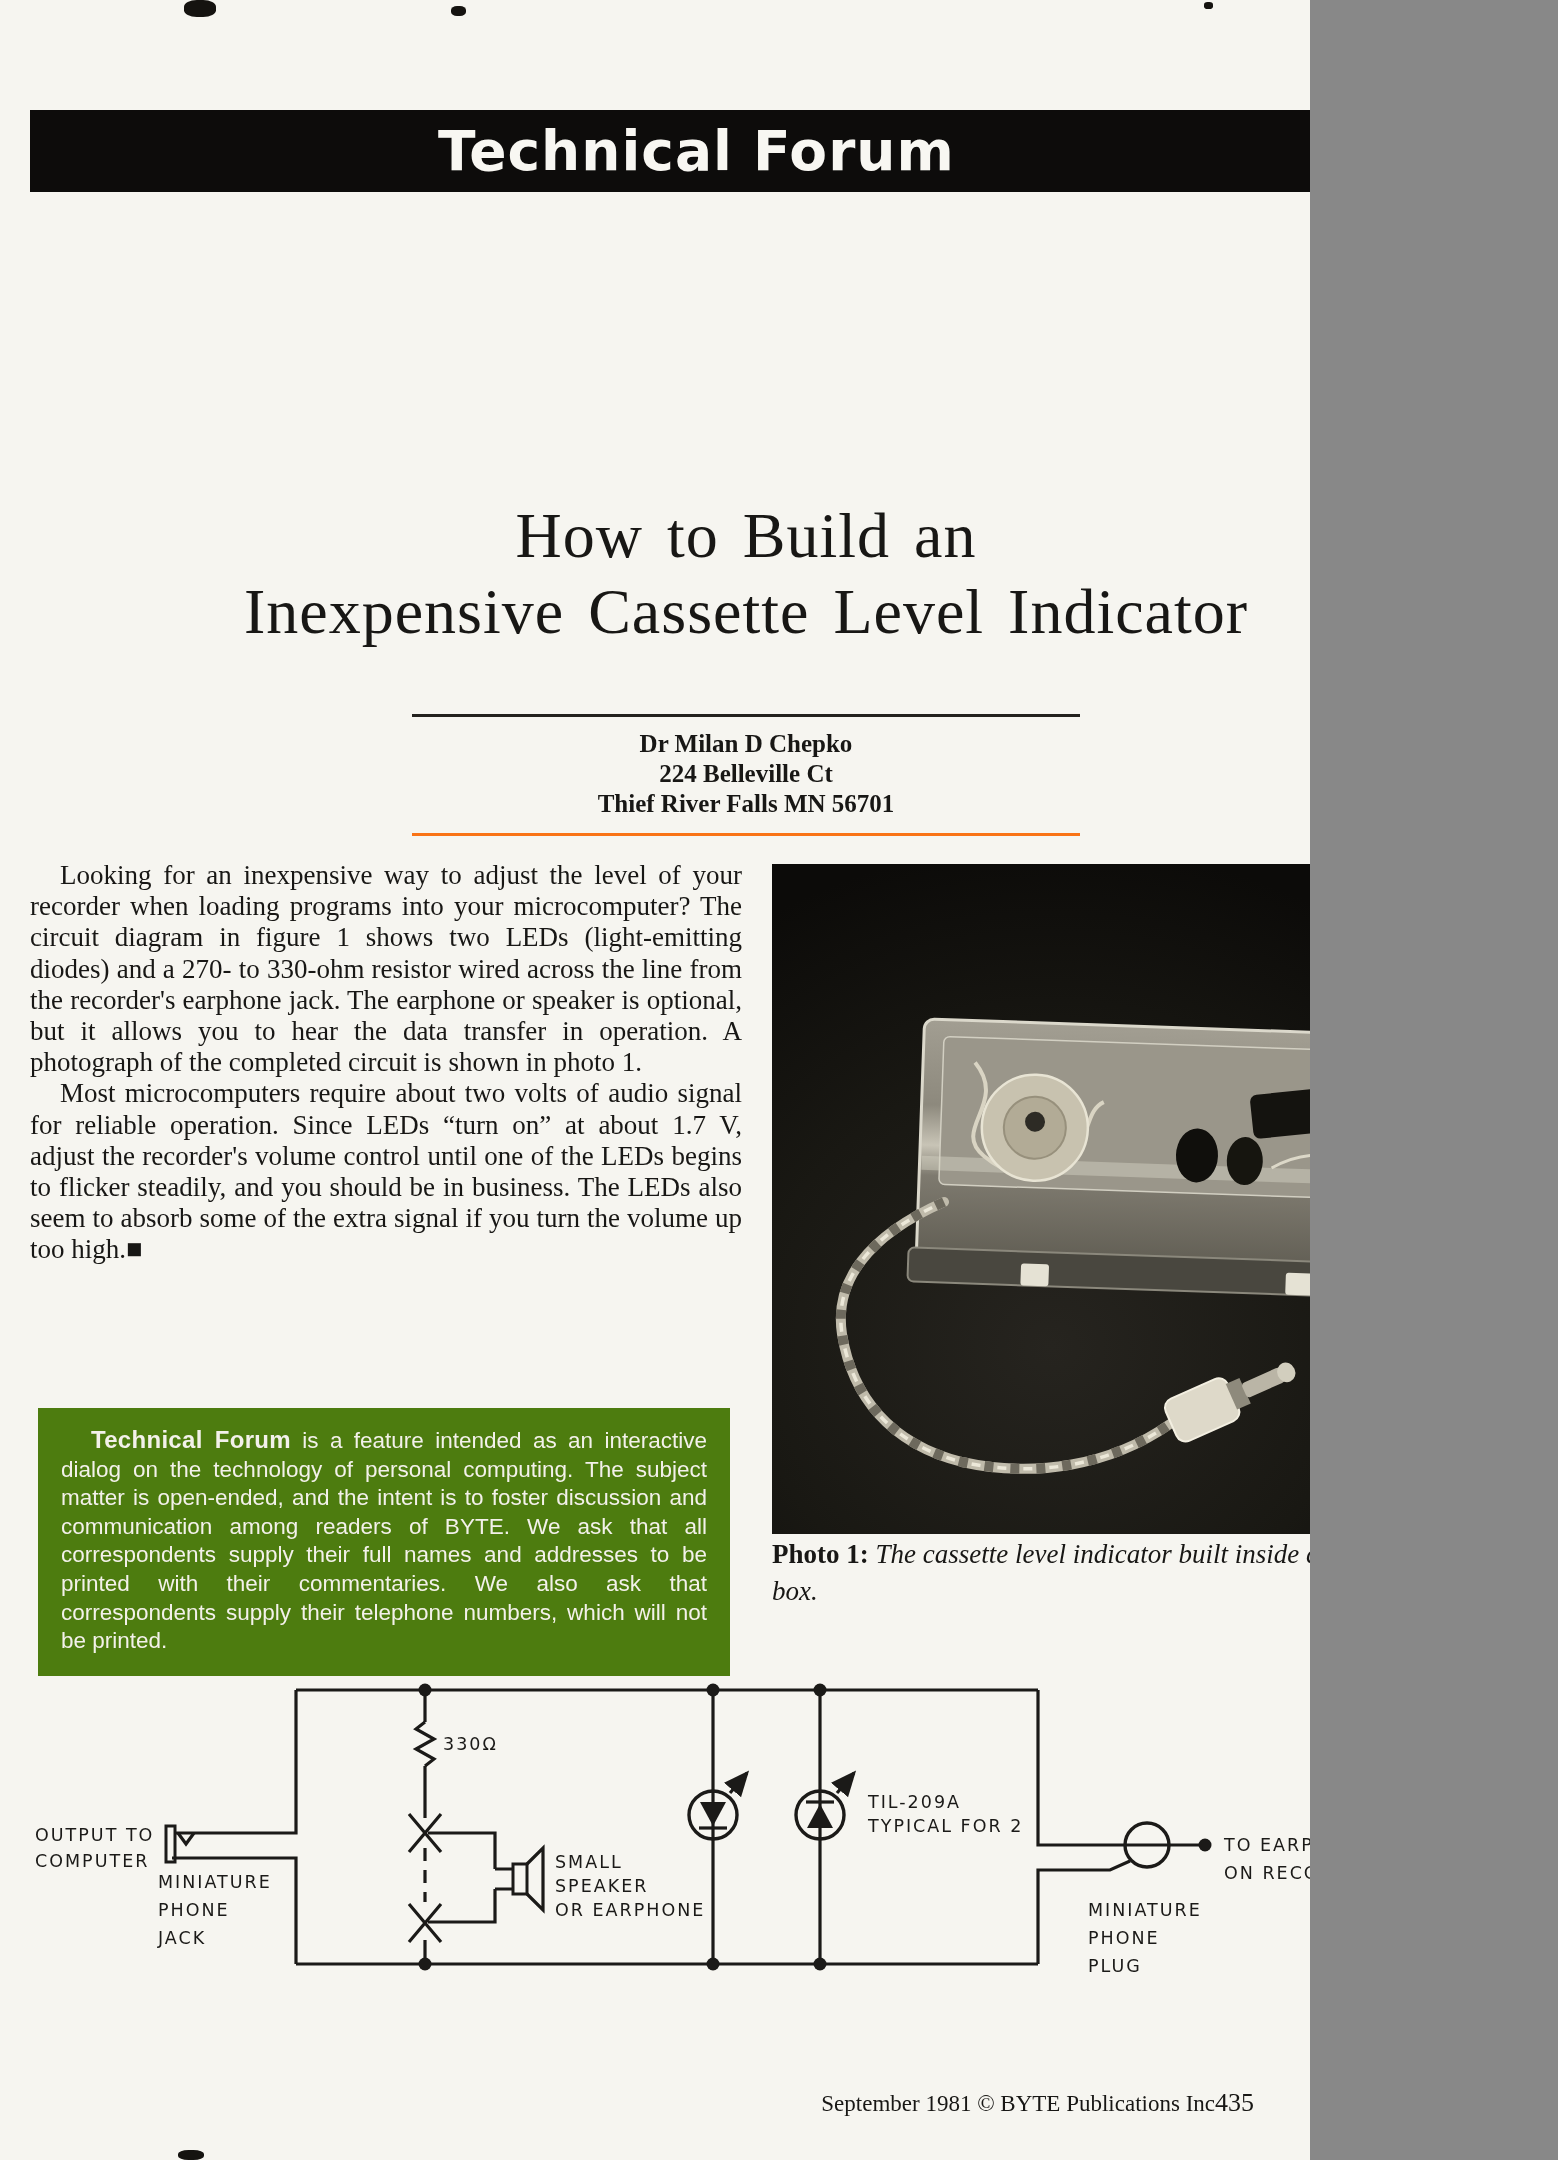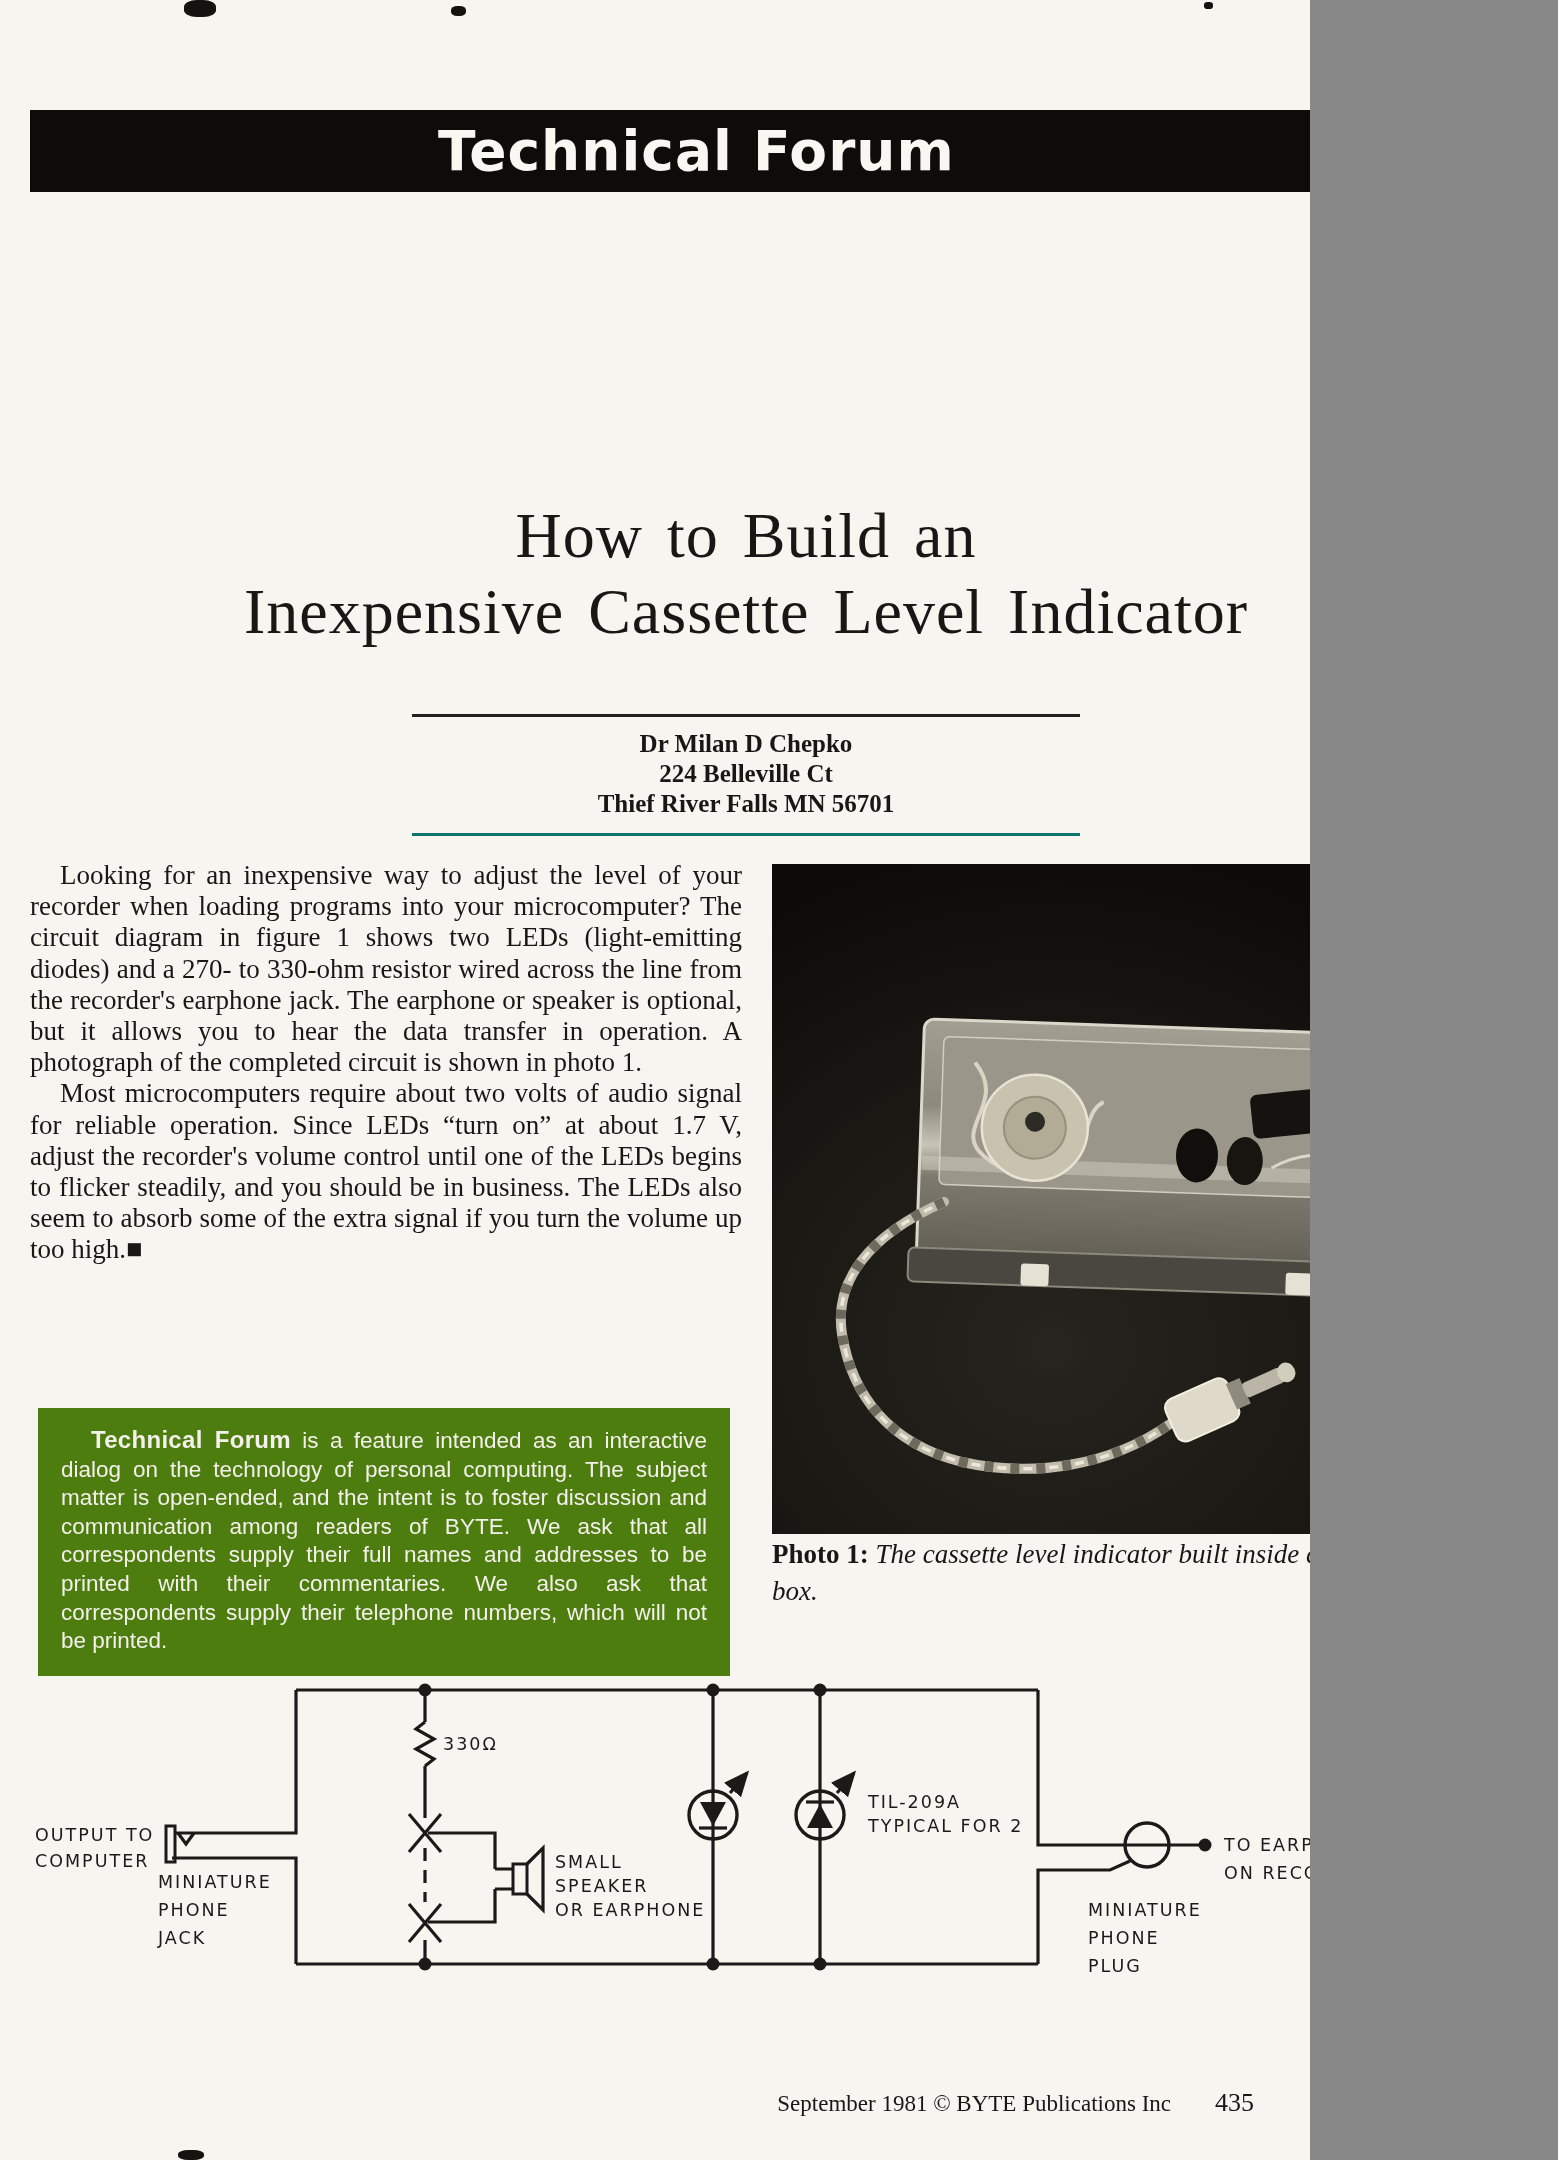--- a/index.html
+++ b/index.html
@@ -12,21 +12,21 @@
              display:flex;align-items:center;}
   .forum-bar span{margin-left:408px;color:#f8f7f2;font-family:"DejaVu Sans", sans-serif;
                   font-weight:bold;font-size:55px;letter-spacing:1px;}
 
   
   .title{position:absolute;left:30px;top:498px;width:1432px;margin:0;text-align:center;
          font-weight:normal;font-size:64px;line-height:76px;letter-spacing:1px;word-spacing:7px;}
 
   
   .author{position:absolute;left:412px;top:714px;width:668px;text-align:center;
-          border-top:3px solid #23211e;border-bottom:3px solid #0f766e;
+          border-top:3px solid #23211e;border-bottom:3px solid #f97316;
           padding:12px 0 14px 0;font-weight:bold;font-size:25px;line-height:30px;}
 
   
   .bodycol{position:absolute;left:30px;top:860px;width:712px;font-size:27px;line-height:31.2px;
            text-align:justify;}
   .bodycol p{margin:0;text-indent:30px;}
 
   
   .notice{position:absolute;left:38px;top:1408px;width:646px;background:#4d7c0f;color:#f3f1ea;
           font-family:"Liberation Sans", sans-serif;font-size:22.5px;line-height:28.6px;
@@ -44,21 +44,21 @@
 
   
   .schematic{position:absolute;left:30px;top:1650px;}
   .schematic .wire{stroke:#1b1a18;stroke-width:3.2;fill:none;}
   .schematic .dash{stroke-dasharray:13 9;}
   .schematic text{font-family:"DejaVu Sans", sans-serif;font-size:17.5px;letter-spacing:2px;
                   fill:#1b1a18;}
   .schematic .solid{fill:#1b1a18;stroke:none;}
 
   
-  .footer{position:absolute;right:56px;top:2088px;display:flex;align-items:baseline;gap:44px;
+  .footer{position:absolute;right:56px;top:2088px;display:flex;align-items:baseline;
           font-size:23px;}
   .footer .pageno{font-weight:normal;font-size:26px;}
 </style>
 </head>
 <body>
 
 <div class="page">
 
   <div class="speck" style="left:184px;top:0;width:32px;height:17px;"></div>
   <div class="speck" style="left:451px;top:6px;width:15px;height:10px;"></div>

